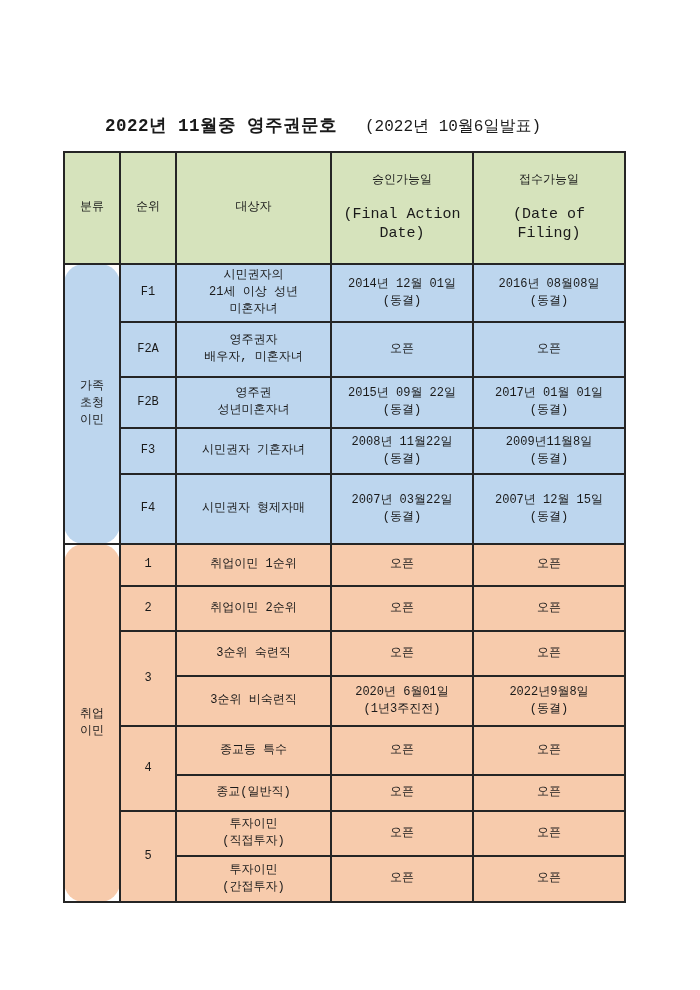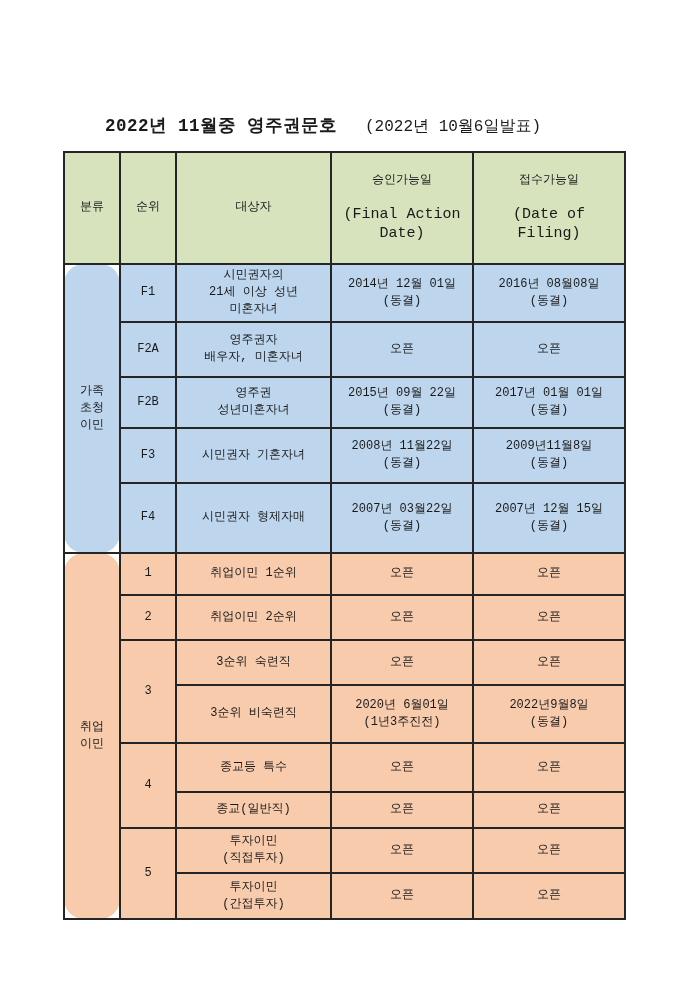--- a/index.html
+++ b/index.html
@@ -143,21 +143,21 @@
         </tr>
         <tr style="height:51px">
           <td class="rank blue">F2B</td>
           <td class="blue">영주권
 성년미혼자녀</td>
           <td class="blue">2015년 09월 22일
 (동결)</td>
           <td class="blue">2017년 01월 01일
 (동결)</td>
         </tr>
-        <tr style="height:55px">
+        <tr style="height:46px">
           <td class="rank blue">F3</td>
           <td class="blue">시민권자 기혼자녀</td>
           <td class="blue">2008년 11월22일
 (동결)</td>
           <td class="blue">2009년11월8일
 (동결)</td>
         </tr>
         <tr style="height:70px">
           <td class="rank blue">F4</td>
           <td class="blue">시민권자 형제자매</td>
@@ -182,21 +182,21 @@
           <td class="orange">오픈</td>
         </tr>
         <tr style="height:45px">
           <td class="rank orange rank-top" rowspan="2">
             <div class="first-row-center">3</div>
           </td>
           <td class="orange">3순위 숙련직</td>
           <td class="orange">오픈</td>
           <td class="orange">오픈</td>
         </tr>
-        <tr style="height:58px">
+        <tr style="height:50px">
           <td class="orange">3순위 비숙련직</td>
           <td class="orange">2020년 6월01일
 (1년3주진전)</td>
           <td class="orange">2022년9월8일
 (동결)</td>
         </tr>
         <tr style="height:44px">
           <td class="rank orange rank-top" rowspan="2">
             <div class="first-row-center">4</div>
           </td>

